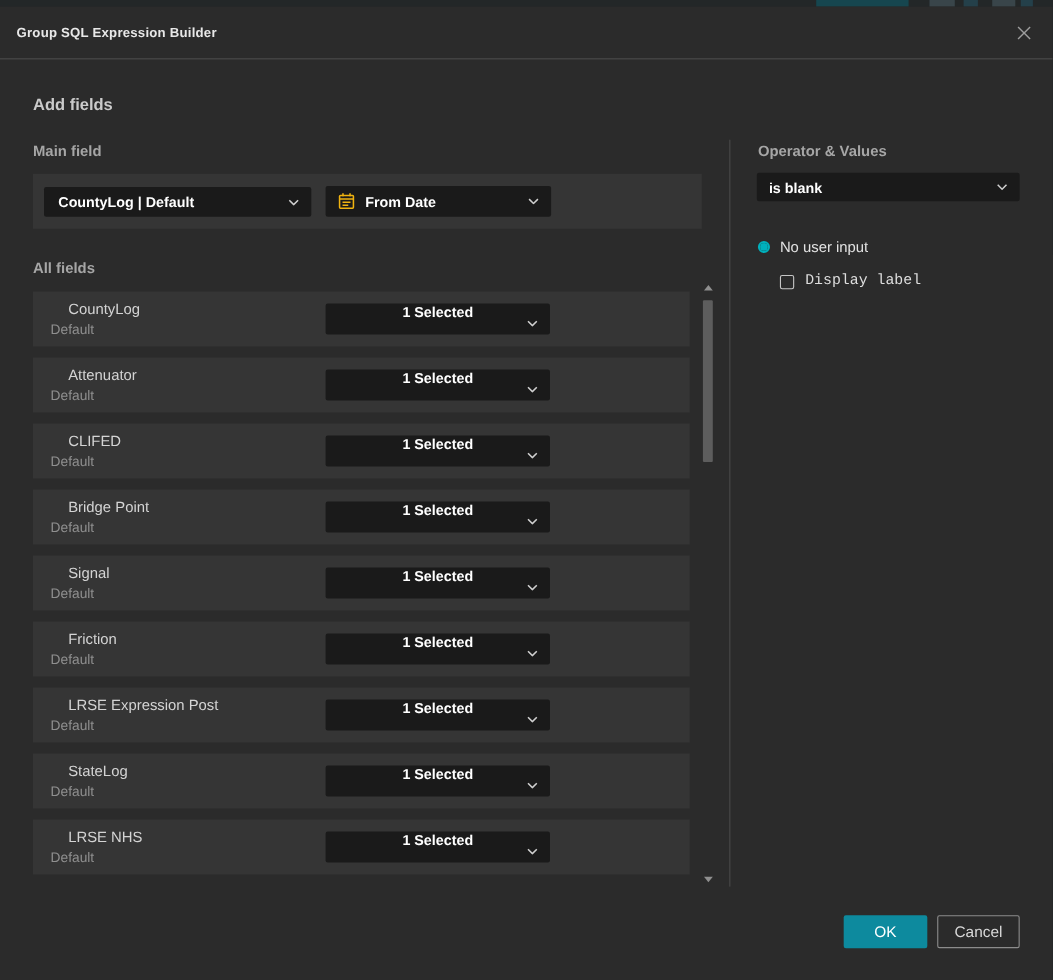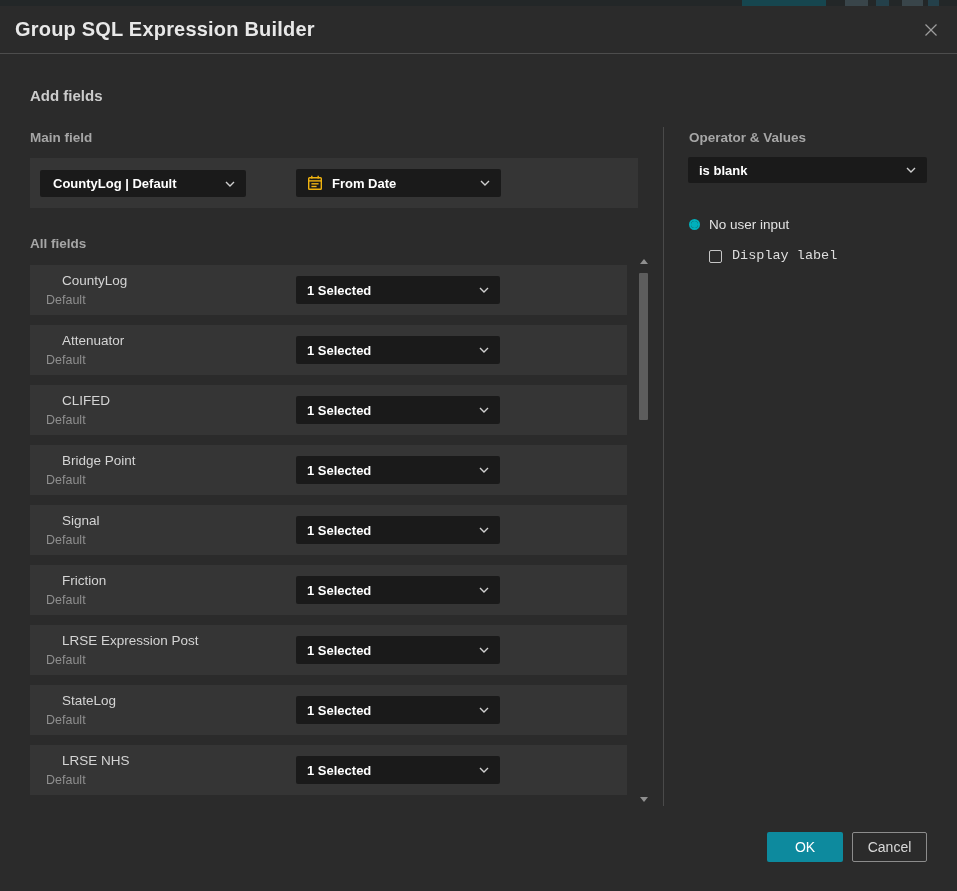--- a/index.html
+++ b/index.html
@@ -26,21 +26,21 @@
 
   
   .dialog{
     position:absolute;top:6px;left:0;width:957px;height:885px;
     background:#2b2b2b;color:#d6d6d6;
   }
   .dialog-header{
     height:48px;border-bottom:1px solid #4d4d4d;
     display:flex;align-items:center;padding:0 15px;
   }
-  .dialog-title{font-size:20px;font-weight:700;color:#e8e8e8;letter-spacing:.2px;}
+  .dialog-title{font-size:12px;font-weight:700;color:#e8e8e8;letter-spacing:.2px;}
   .close-btn{
     margin-left:auto;background:none;border:none;cursor:pointer;
     width:22px;height:22px;display:flex;align-items:center;justify-content:center;
   }
   .dialog-body{position:relative;height:836px;}
 
   .section-heading{position:absolute;left:30px;font-size:15px;font-weight:700;color:#cbcbcb;}
   .group-label{position:absolute;font-size:13.5px;font-weight:700;color:#a6a6a6;}
 
   .main-field-panel{
@@ -51,29 +51,29 @@
   
   .dd{
     position:absolute;background:#1a1a1a;border-radius:2px;border:none;
     display:flex;align-items:center;padding:0 11px;cursor:pointer;
     color:#fff;font-size:13px;font-weight:600;font-family:"Liberation Sans", sans-serif;
     text-align:right;
   }
   .dd .dd-chevron{margin-left:auto;display:flex;align-items:center;}
   .dd .dd-cal{margin-right:9px;display:flex;align-items:center;}
 
-  .dd-layer{left:10px;top:12px;width:206px;height:27px;padding-left:13px;}
+  .dd-layer{left:10px;top:12px;width:243px;height:27px;padding-left:13px;}
   .dd-date{left:266px;top:11px;width:205px;height:28px;}
 
   
   .fields-list{position:absolute;left:30px;top:211px;width:597px;}
   .field-row{position:relative;height:50px;background:#353535;margin-bottom:10px;}
   .field-name{position:absolute;left:32px;top:8px;font-size:13.5px;color:#d4d4d4;}
   .field-sub{position:absolute;left:16px;top:28px;font-size:12.5px;color:#8f8f8f;}
-  .dd-row{left:266px;top:11px;width:204px;height:28px;}
+  .dd-row{left:266px;top:11px;width:204px;height:28px;flex-direction:column;}
 
   
   .scrollbar{position:absolute;left:638px;top:202px;width:12px;height:549px;}
   .scroll-arrow{position:absolute;left:2px;width:0;height:0;border-left:4px solid transparent;border-right:4px solid transparent;}
   .scroll-up{top:3px;border-bottom:5px solid #8f8f8f;}
   .scroll-down{bottom:3px;border-top:5px solid #8f8f8f;}
   .scroll-thumb{position:absolute;left:1px;top:17px;width:9px;height:147px;background:#5d5d5d;border-radius:1px;cursor:pointer;}
 
   .v-divider{position:absolute;left:663px;top:73px;width:1px;height:679px;background:#4a4a4a;}
 

